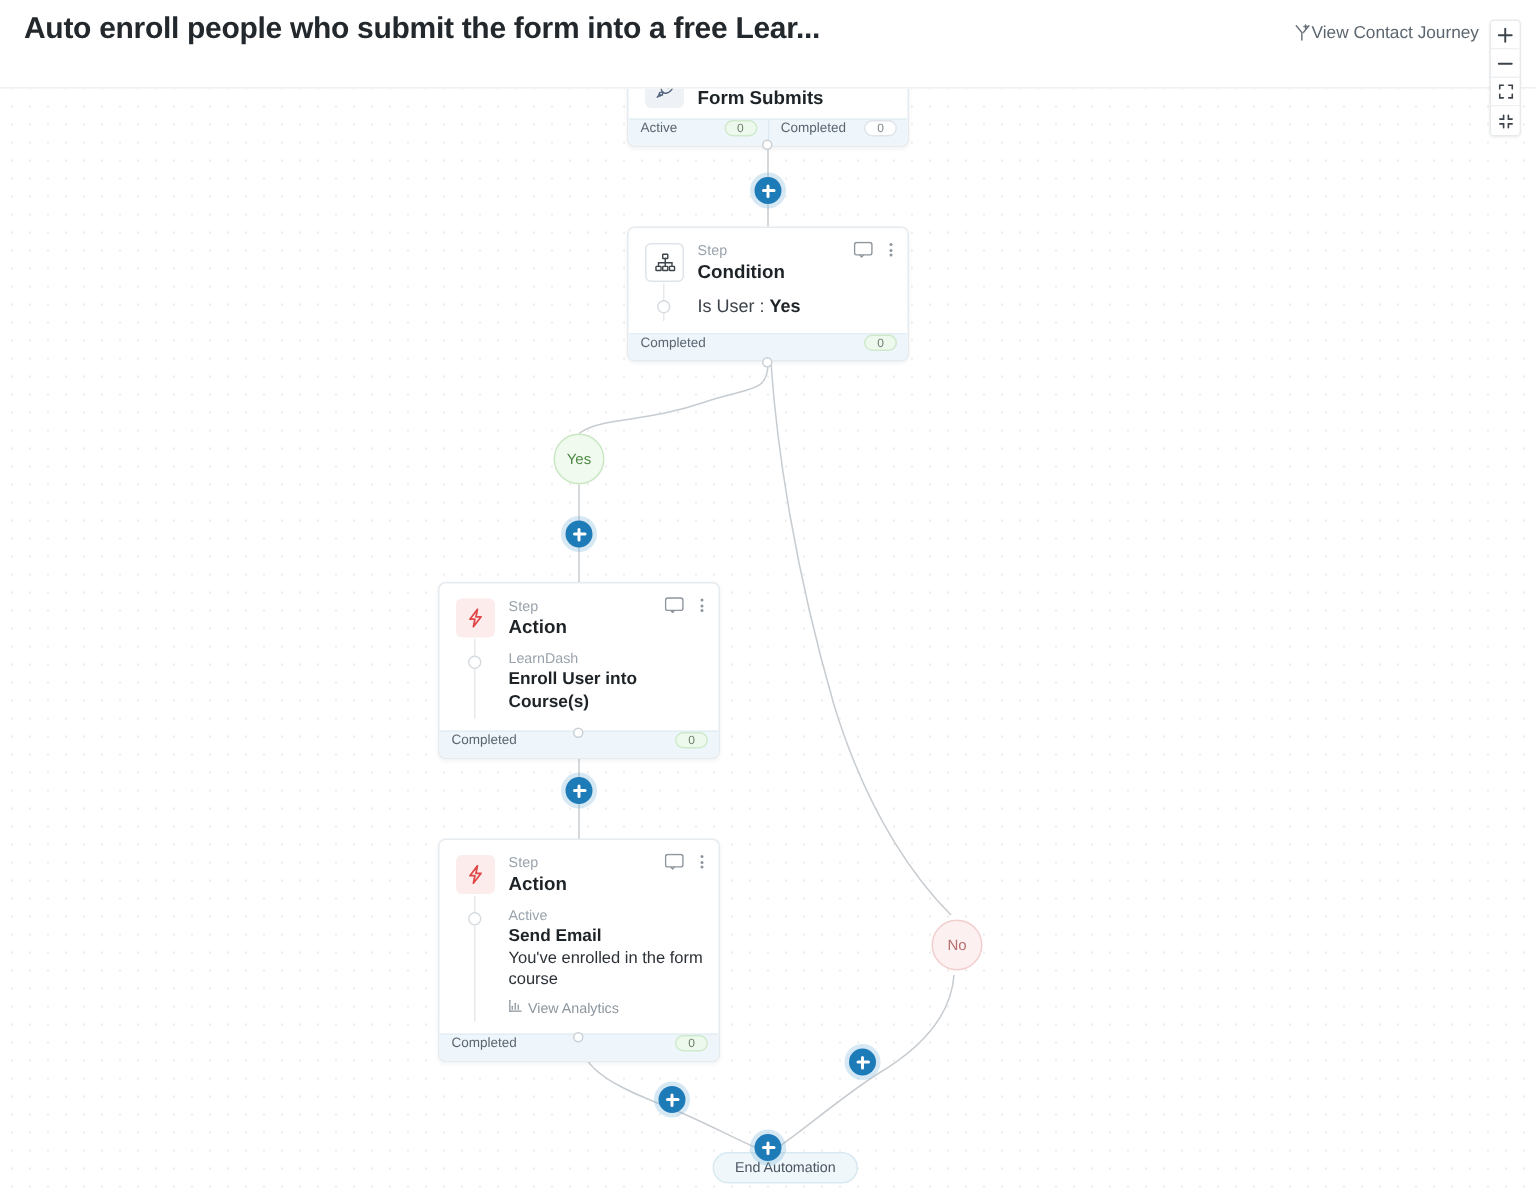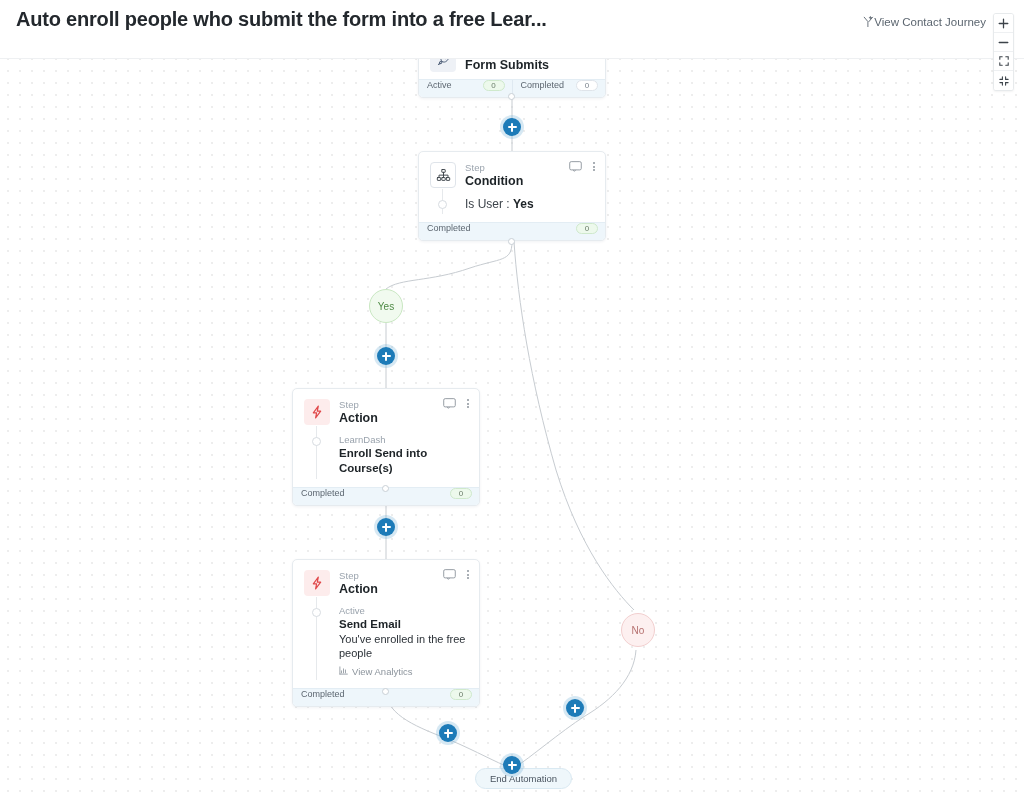--- a/index.html
+++ b/index.html
@@ -416,21 +416,21 @@
               <i></i>
               <i></i>
             </div>
         </div>
       </div>
       <div class="node-body">
         <div class="rail"></div>
         <div class="rail-dot"></div>
         <div class="body-rows">
           <div class="body-label">LearnDash</div>
-          <div class="body-strong">Enroll Send into Course(s)</div>
+          <div class="body-strong">Enroll User into Course(s)</div>
         </div>
       </div>
       <div class="node-foot">
         <div class="foot-cell">
           <span>Completed</span>
           <span class="badge badge-green">0</span>
         </div>
       </div>
     </div>
     <div class="anchor" style="left:382px; top:485px;"></div>
@@ -461,21 +461,21 @@
               <i></i>
             </div>
         </div>
       </div>
       <div class="node-body">
         <div class="rail"></div>
         <div class="rail-dot"></div>
         <div class="body-rows">
           <div class="body-label">Active</div>
           <div class="body-strong">Send Email</div>
-          <div class="body-plain">You've enrolled in the free people</div>
+          <div class="body-plain">You've enrolled in the form course</div>
           <div class="analytics-link">
             <span>
               <svg width="9" height="9" viewBox="0 0 10 10" fill="none" stroke="#8d959d" stroke-width="0.95" stroke-linecap="round">
                 <path d="M1 9 H9.3"></path>
                 <path d="M1 9 V1"></path>
                 <path d="M2.8 7.6 V5.4"></path>
                 <path d="M5.0 7.6 V3.2"></path>
                 <path d="M7.2 7.6 V4.4"></path>
               </svg>
             </span>

